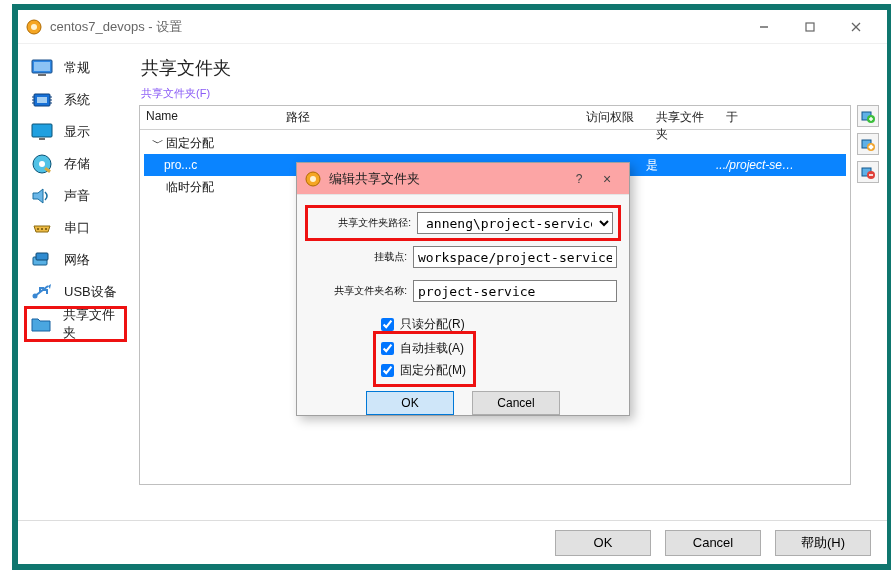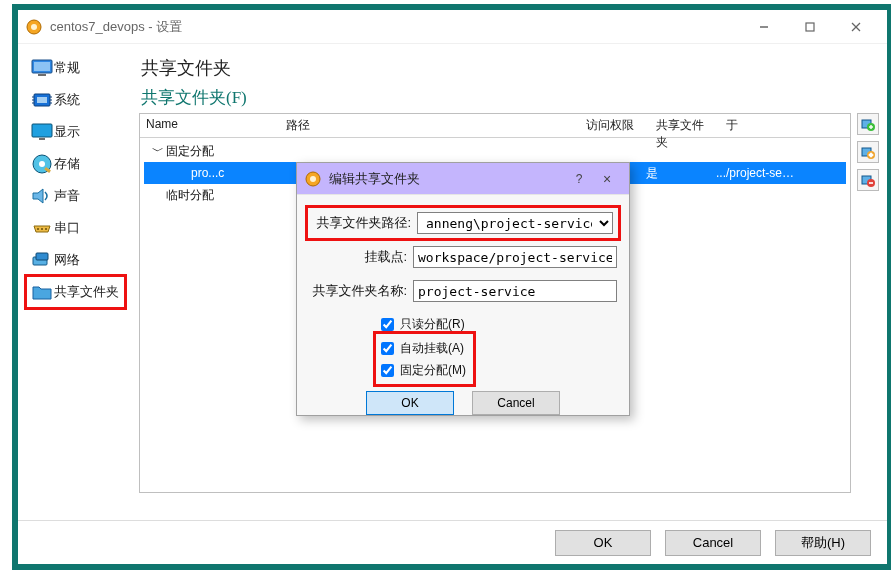--- a/index.html
+++ b/index.html
@@ -9,66 +9,66 @@
 
   
   .titlebar { height:34px; background:#fff; display:flex; align-items:center; padding:0 8px; border-bottom:1px solid #f0f0f0; }
   .titlebar .app-icon { width:16px; height:16px; margin-right:8px; }
   .titlebar .title-text { flex:1; color:#666; font-size:13px; }
   .titlebar .win-btn { width:46px; height:28px; display:flex; align-items:center; justify-content:center; color:#555; }
 
   
   .content { position:absolute; top:34px; left:0; right:0; bottom:44px; display:flex; }
   .sidebar { width:150px; border-right:0; padding:8px 6px 8px 8px; }
-  .sidebar-item { display:flex; align-items:center; height:32px; padding-left:4px; cursor:pointer;}
+  .sidebar-item { display:flex; align-items:center; height:32px; padding-left:4px; gap:10px; cursor:pointer;}
   .sidebar-item .si-icon { width:24px; height:24px; display:flex; align-items:center; justify-content:center; }
   .sidebar-item .si-label { font-size:13px; color:#222; }
   .si-highlight { outline:3px solid #e11; outline-offset:-1px; }
 
   .main-panel { flex:1; padding:2px 6px 6px 6px; position:relative; }
   .main-title { font-size:18px; font-weight:500; color:#222; margin:10px 0 4px 4px; }
-  .section-caption { font-size:17px; color:#0f766e; margin:6px 0 4px 4px;font-family:Liberation Serif, serif; }
+  .section-caption { font-size:11px; color:#8b5cf6; margin:6px 0 4px 4px; }
 
   .table-outer { border:1px solid #bfbfbf; background:#fff; height:380px; position:relative; margin-left:2px; margin-right:30px;}
   .table-header { display:flex; height:24px; border-bottom:1px solid #d0d0d0; }
   .table-header .th { padding:3px 6px; background:#fff; color:#222; border-right:0; }
   .th-name { width:140px; }
   .th-path { width:300px; flex:1;}
   .th-access { width:70px; }
   .th-auto { width:70px; }
   .th-at { width:130px; }
 
   .tree-body { padding:2px 4px; font-family: "SimSun","Consolas",monospace; font-size:13px; color:#111;}
   .tree-row { display:flex; height:22px; align-items:center; }
   .tree-row.selected { background:#0a84ff; color:#fff; }
   .tree-indent1 { padding-left:8px; }
-  .tree-indent2 { padding-left:47px; }
+  .tree-indent2 { padding-left:20px; }
   .tree-col-name { width:140px; white-space:nowrap; overflow:hidden; }
   .tree-col-path { flex:1; }
   .tree-col-access { width:70px; }
   .tree-col-auto { width:70px; }
-  .tree-col-at { width:130px; white-space:nowrap; overflow:hidden; }
+  .tree-col-at { width:130px; white-space:nowrap; overflow:hidden;font-style:italic; }
 
   .right-buttons { position:absolute; top:0px; right:2px; display:flex; flex-direction:column; gap:6px; }
   .right-btn { width:22px; height:22px; border:1px solid #bbb; background:#f5f5f5; display:flex; align-items:center; justify-content:center; cursor:pointer;}
 
   
   .footer { position:absolute; left:0; right:0; bottom:0; height:44px; display:flex; justify-content:flex-end; align-items:center; gap:14px; padding-right:16px; border-top:1px solid #ddd; background:#fff;}
   .footer .btn { width:96px; height:26px; border:1px solid #adadad; background:#e1e1e1; display:flex; align-items:center; justify-content:center; cursor:pointer; font-size:13px;}
 
   
   .dialog { position:absolute; left:278px; top:152px; width:334px; height:254px; border:1px solid #a0a0a0; background:#f7f7f7; box-shadow:4px 4px 10px rgba(0,0,0,.25);}
-  .dlg-title { height:32px; display:flex; align-items:center; padding:0 8px; background:#c4b5fd; border-bottom:1px solid #e5e5e5;}
+  .dlg-title { height:32px; display:flex; align-items:center; padding:0 8px; background:#fca5a5; border-bottom:1px solid #e5e5e5;}
   .dlg-title .dlg-icon { width:16px; height:16px; margin-right:8px; }
   .dlg-title .dlg-caption { flex:1; font-size:13px; color:#222;}
   .dlg-title .dlg-help { width:28px; text-align:center; color:#444; cursor:pointer;}
   .dlg-title .dlg-close { width:28px; text-align:center; color:#444; cursor:pointer; font-size:14px;}
   .dlg-body { padding:14px 12px 6px 12px; }
   .field-row { display:flex; align-items:center; margin-bottom:10px; height:24px;}
-  .field-label { width:104px; text-align:right; padding-right:6px; font-size:13px; color:#111;}
+  .field-label { width:104px; text-align:right; padding-right:6px; font-size:10px; color:#111;}
   .field-input { flex:1; }
   .field-input select, .field-input input[type=text] { width:100%; height:22px; border:1px solid #808080; padding:1px 4px; font-family:"Consolas","SimSun",monospace; font-size:13px; background:#fff;}
   .select-wrap { position:relative; }
   .chk-row { display:flex; align-items:center; height:22px; font-size:13px; color:#111; }
   .chk-row input { margin-right:6px; }
   .chk-group { margin-left:68px; }
   .chk-highlight { outline:3px solid #e11; outline-offset:1px; padding:2px 6px 2px 0; display:inline-block; }
   .field-highlight { outline:3px solid #e11; outline-offset:1px; padding:2px 4px; }
 
   .dlg-footer { display:flex; justify-content:center; gap:18px; margin-top:8px;}
@@ -178,20 +178,32 @@
         <span class="si-label">串口</span>
       </div>
       <div class="sidebar-item">
         <span class="si-icon">
             <svg width="22" height="18">
               <rect x="2" y="6" width="14" height="8" rx="1" fill="#58b0e4" stroke="#155a8a"></rect>
               <rect x="5" y="2" width="12" height="7" rx="1" fill="#2f8bd0" stroke="#0f4873"></rect>
             </svg>
           </span>
         <span class="si-label">网络</span>
+      </div>
+      <div class="sidebar-item">
+        <span class="si-icon">
+            <svg width="22" height="22">
+              <circle cx="4" cy="15" r="2.5" fill="#3a87d2"></circle>
+              <line x1="4" y1="15" x2="17" y2="5" stroke="#3a87d2" stroke-width="2"></line>
+              <polyline points="9,11 9,7 13,7" fill="none" stroke="#3a87d2" stroke-width="2"></polyline>
+              <polyline points="12,9 16,9 16,13" fill="none" stroke="#3a87d2" stroke-width="2"></polyline>
+              <polygon points="17,5 20,3 19,8" fill="#3a87d2"></polygon>
+            </svg>
+          </span>
+        <span class="si-label">USB设备</span>
       </div>
       <div class="sidebar-item si-highlight">
         <span class="si-icon">
             <svg width="22" height="18">
               <path d="M2 4 L8 4 L10 6 L20 6 L20 16 L2 16 Z" fill="#4aa6e0" stroke="#1760a0"></path>
             </svg>
           </span>
         <span class="si-label">共享文件夹</span>
       </div>
     </div>

